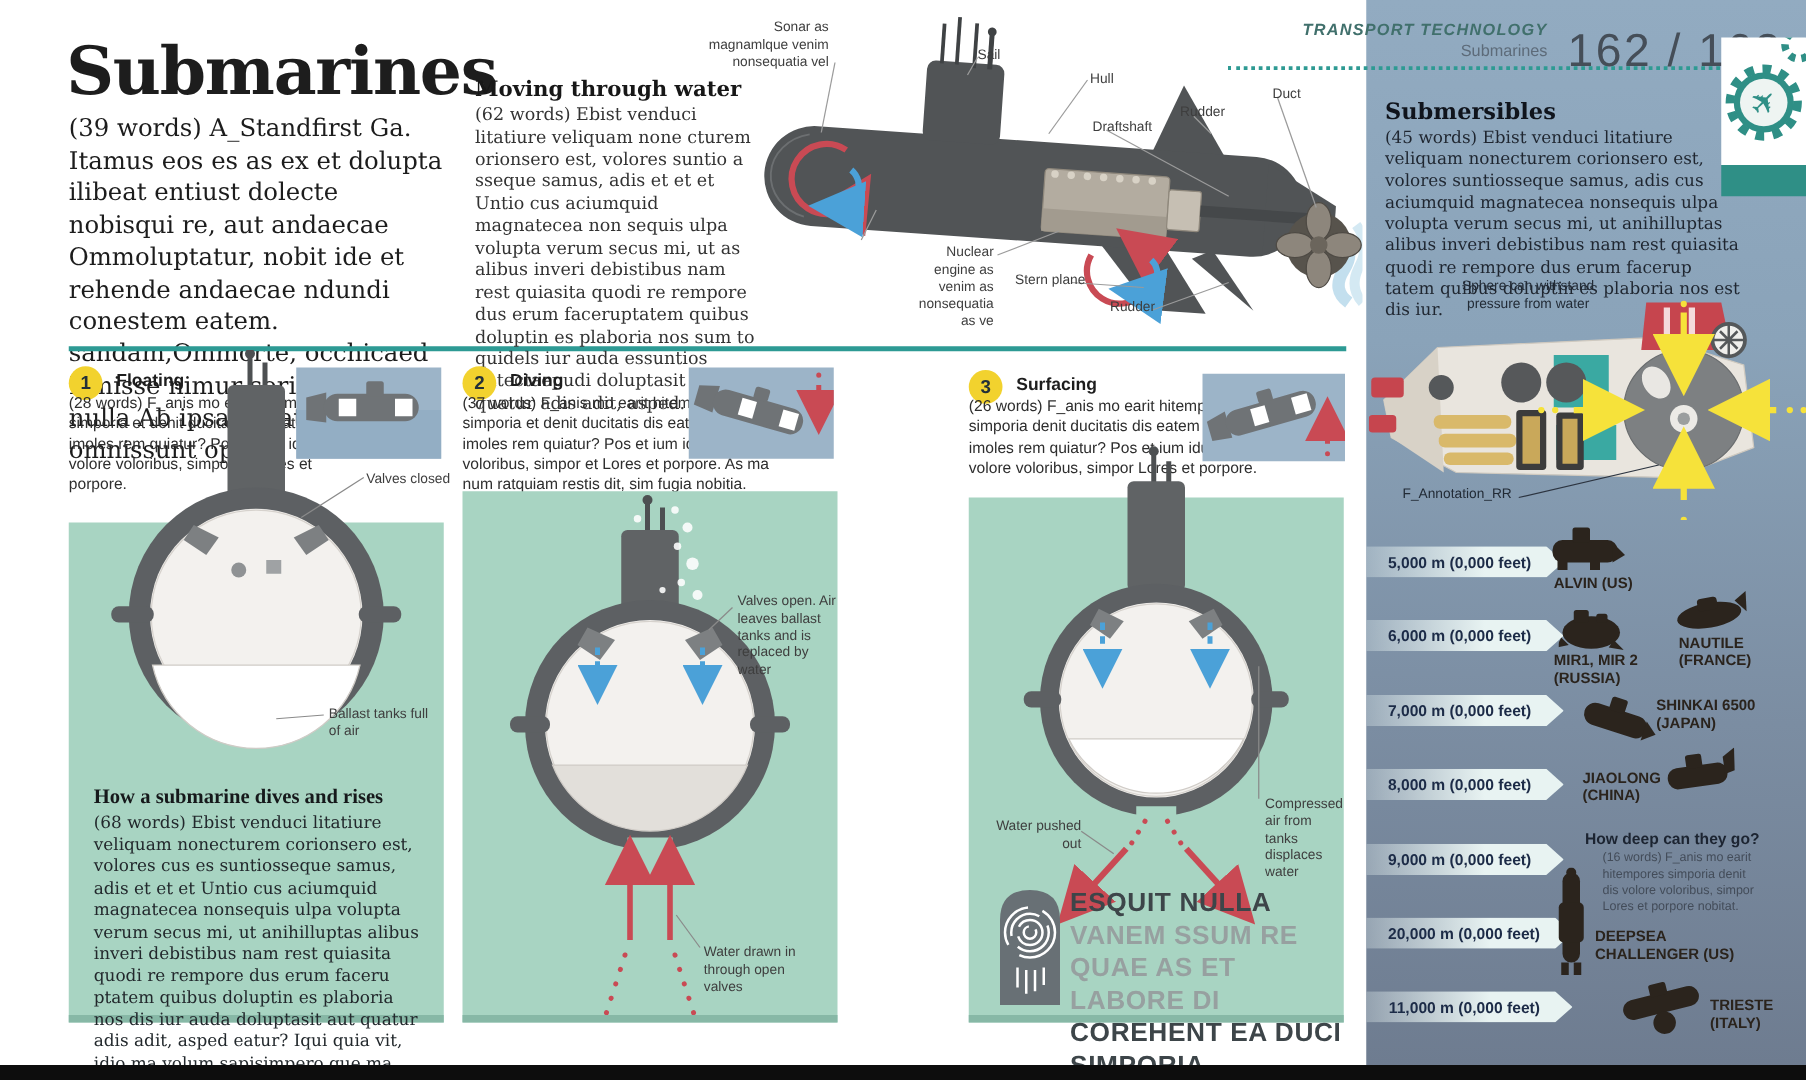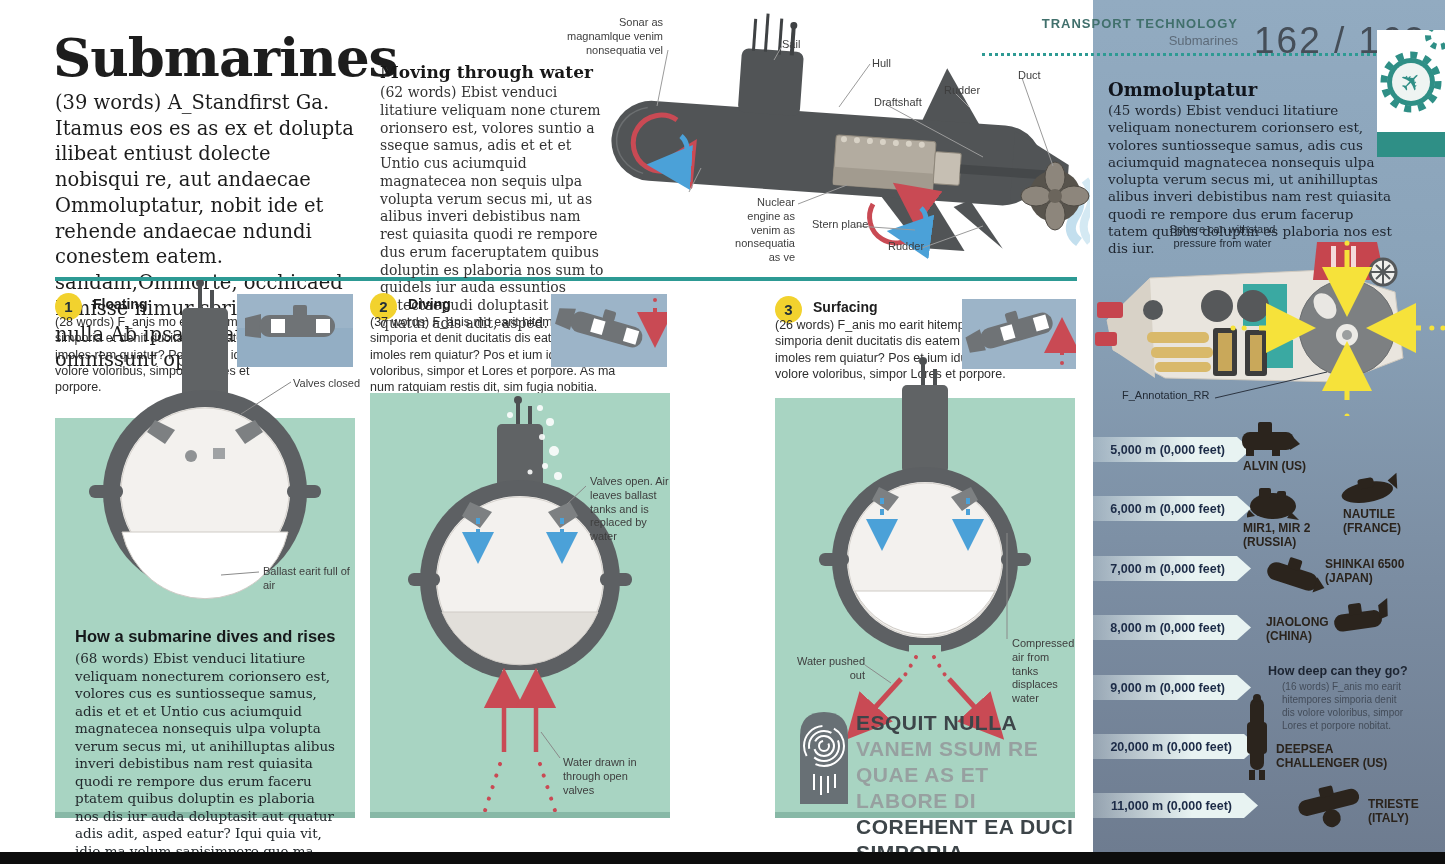--- a/index.html
+++ b/index.html
@@ -6,41 +6,41 @@
   .page{position:relative;width:1445px;height:864px;background:#ffffff;overflow:hidden;
         font-family:"Liberation Sans",sans-serif;color:#222;}
   .abs{position:absolute;}
   .lbl{font-size:11px;line-height:1.25;color:#3e3e3e;}
   .title{font-family:"DejaVu Serif",serif;font-weight:bold;font-size:53px;letter-spacing:-1px;color:#1d1d1d;}
   .standfirst{font-family:"DejaVu Serif",serif;font-size:19.5px;line-height:1.32;color:#1c1c1c;}
   .h-serif{font-family:"DejaVu Serif",serif;font-weight:bold;font-size:17px;color:#171717;}
   .body-serif{font-family:"DejaVu Serif",serif;font-size:14px;line-height:1.27;color:#333;}
   .divider{height:4px;background:#2d9a94;}
   .sidebar{background:linear-gradient(180deg,#92abc1 0%,#8aa3b9 32%,#7b8da2 68%,#6e7c90 100%);}
-  .eyebrow{font-weight:bold;font-size:13px;letter-spacing:1px;color:#41706c;text-align:right;}
+  .eyebrow{font-weight:bold;font-size:13px;letter-spacing:1px;color:#41706c;text-align:right;font-style:italic;}
   .sect{font-size:13px;color:#5d6b79;text-align:right;}
   .pagenum{font-size:37px;font-weight:300;letter-spacing:2px;color:#454e58;}
   .dotline{border-top:3px dotted #2e9a93;}
   .sb-h{font-family:"DejaVu Serif",serif;font-weight:bold;font-size:18px;color:#10141c;}
   .sb-b{font-family:"DejaVu Serif",serif;font-size:13.5px;line-height:1.28;color:#1f2630;}
   .sb-lbl{font-size:11px;line-height:1.3;color:#222b36;}
   .depthbar{height:25px;display:flex;align-items:center;justify-content:flex-end;
     padding-right:26px;box-sizing:border-box;font-weight:bold;font-size:12.5px;color:#1c2b47;
     background:linear-gradient(90deg,rgba(230,242,241,0.30),#e8f3f2 60%);
     clip-path:polygon(0 0,calc(100% - 14px) 0,100% 50%,calc(100% - 14px) 100%,0 100%);}
   .subname{font-weight:bold;font-size:12px;line-height:1.15;color:#2a231c;white-space:pre-line;}
   .hd-h{font-weight:bold;font-size:12.5px;color:#1c2431;}
   .hd-b{font-size:10px;line-height:1.3;color:#434c59;margin-left:14px;}
   .stepnum{width:27px;height:27px;border-radius:50%;background:#f2d22e;color:#233038;
     font-weight:bold;font-size:15px;display:flex;align-items:center;justify-content:center;}
   .steptitle{font-weight:bold;font-size:14px;color:#1d1d1d;}
   .stepbody{font-size:12.5px;line-height:1.3;color:#2e2e2e;}
   .inset{background:#9cb4c8;}
   .water{background:#a8d4c2;border-bottom:6px solid #87b8a6;}
-  .dive-h{font-family:Liberation Sans, sans-serif;font-weight:bold;font-size:16.5px;color:#16191b;}
+  .dive-h{font-family:Liberation Serif, serif;font-weight:bold;font-size:16.5px;color:#16191b;}
   .dive-b{font-family:"DejaVu Serif",serif;font-size:13.5px;line-height:1.3;color:#22282c;}
   .quote{font-weight:bold;font-size:21px;line-height:1.24;letter-spacing:0.5px;}
   .q-dark{color:#3d4549;}
   .q-gray{color:#97a0a0;}
   .bottombar{background:#0d0d0d;}
 </style>
 </head>
 <body>
 
 <div class="page">
@@ -230,21 +230,21 @@
     <polygon points="100,140 120,150 110,164 92,152" fill="#7d8082"></polygon>
     <polygon points="200,140 180,150 190,164 208,152" fill="#7d8082"></polygon>
     <circle cx="136" cy="176" r="6" fill="#8f9294"></circle>
     <rect x="158" y="168" width="12" height="11" fill="#9fa2a4"></rect>
     <rect x="34" y="205" width="34" height="13" rx="6" fill="#5d6063"></rect>
     <rect x="232" y="205" width="34" height="13" rx="6" fill="#5d6063"></rect>
     <line x1="236" y1="102" x2="186" y2="134" stroke="#8a8a8a" stroke-width="1"></line>
     <line x1="204" y1="292" x2="166" y2="295" stroke="#8a8a8a" stroke-width="1"></line>
   </svg>
   <div class="abs lbl" style="left:293px;top:377px;">Valves closed</div>
-  <div class="abs lbl" style="left:263px;top:565px;width:88px;">Ballast earit full of air</div>
+  <div class="abs lbl" style="left:263px;top:565px;width:88px;">Ballast tanks full of air</div>
 
   <svg class="abs" style="left:370px;top:290px;" width="300" height="522" viewBox="0 0 300 522">
     <defs>
       <marker id="c2r" markerWidth="9" markerHeight="9" refX="4.5" refY="4.5" orient="auto">
           <path d="M0,0L9,4.5L0,9z" fill="#c94a54"></path>
         </marker>
       <marker id="c2b" markerWidth="8" markerHeight="8" refX="4" refY="4" orient="auto">
           <path d="M0,0L8,4L0,8z" fill="#4ba1d8"></path>
         </marker>
     </defs>
@@ -330,21 +330,21 @@
       <path d="M14,62 V78"></path>
         <path d="M21,64 V83"></path>
         <path d="M28,64 V81"></path>
         <path d="M35,62 V76"></path>
     </g>
   </svg>
   <div class="abs quote" style="left:856px;top:710px;width:218px;">
     <span class="q-dark">ESQUIT NULLA </span><span class="q-gray">VANEM SSUM RE QUAE AS ET LABORE DI </span><span class="q-dark">COREHENT EA DUCI SIMPORIA</span>
   </div>
 
-  <div class="abs sb-h" style="left:1108px;top:79px;">Ommoluptatur</div>
+  <div class="abs sb-h" style="left:1108px;top:79px;">Submersibles</div>
   <div class="abs sb-b" style="left:1108px;top:102px;width:288px;">(45 words) Ebist venduci litatiure veliquam nonecturem corionsero est, volores suntiosseque samus, adis cus aciumquid magnatecea nonsequis ulpa volupta verum secus mi, ut anihilluptas alibus inveri debistibus nam rest quiasita quodi re rempore dus erum facerup tatem quibus doluptin es plaboria nos est dis iur.</div>
 
   <div class="abs sb-lbl" style="left:1160px;top:222px;width:125px;text-align:center;">Sphere can withstand pressure from water</div>
   <svg class="abs" style="left:1095px;top:240px;" width="350" height="176" viewBox="0 0 350 176">
     <defs>
         <marker id="sy" markerWidth="10" markerHeight="10" refX="5" refY="5" orient="auto">
           <path d="M0,0L10,5L0,10z" fill="#f6e23a"></path>
         </marker>
       </defs>
 

